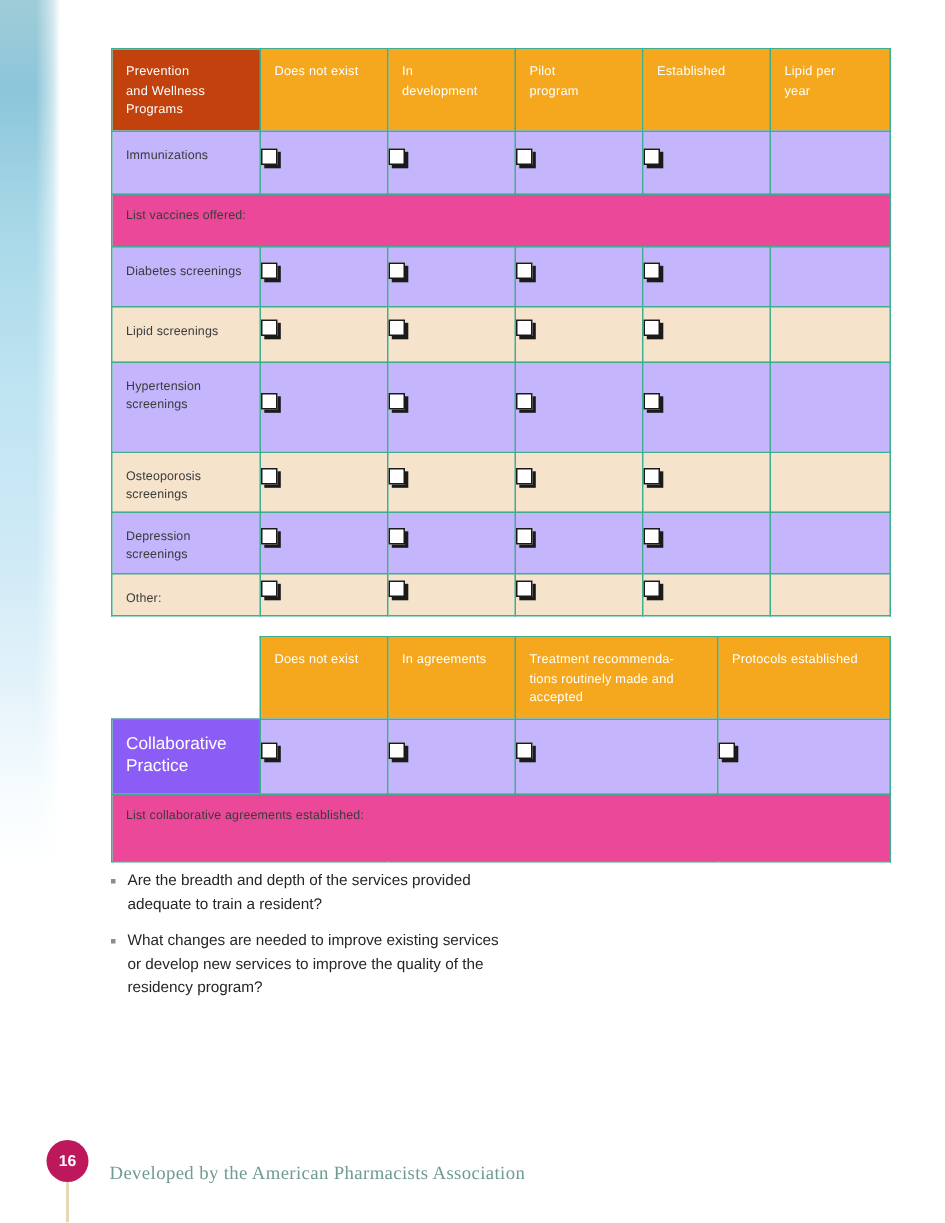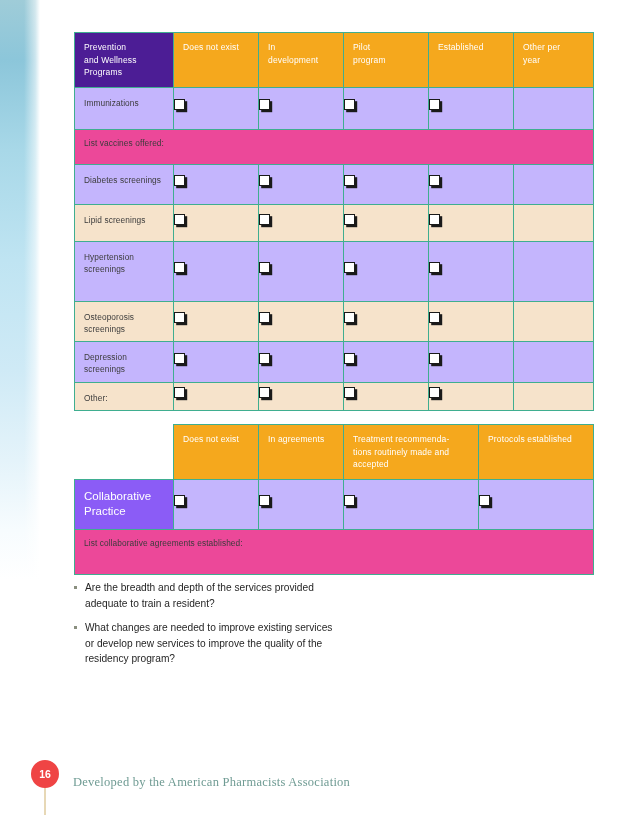--- a/index.html
+++ b/index.html
@@ -64,21 +64,21 @@
     top: 32px;
     width: 519px;
   }
   #table-collab {
     left: 74px;
     top: 424px;
     width: 519px;
   }
 
   .hdr-green {
-    background: #4c1d95;
+    background: #c2410c;
     color: #ffffff;
     font-size: 8.5px;
     font-weight: bold;
     line-height: 12.5px;
     padding: 8px 0 8px 9px !important;
     letter-spacing: 0.15px;
   }
   .hdr-orange {
     background: #f5a81d;
     color: #ffffff;
@@ -183,21 +183,21 @@
     height: 32px;
     background: #e7d8b6;
   }
   #page-badge {
     position: absolute;
     left: 31px;
     top: 760px;
     width: 28px;
     height: 28px;
     border-radius: 50%;
-    background: #ef4444;
+    background: #be185d;
     color: #ffffff;
     font-size: 10.5px;
     font-weight: bold;
     text-align: center;
     line-height: 28px;
   }
   #footer-text {
     position: absolute;
     left: 73px;
     top: 775px;
@@ -238,21 +238,21 @@
         <span>development</span>
       </th>
       <th class="hdr-orange">
         <span>Pilot</span><br>
         <span>program</span>
       </th>
       <th class="hdr-orange">
         <span>Established</span>
       </th>
       <th class="hdr-orange">
-        <span>Other per</span><br>
+        <span>Lipid per</span><br>
         <span>year</span>
       </th>
     </tr>
   </thead>
 
   <tbody>
 
     <tr style="height:42px">
       <td class="row-label cell-cream">Immunizations</td>
       <td class="cell-check cell-cream"><span class="cb"></span></td>

